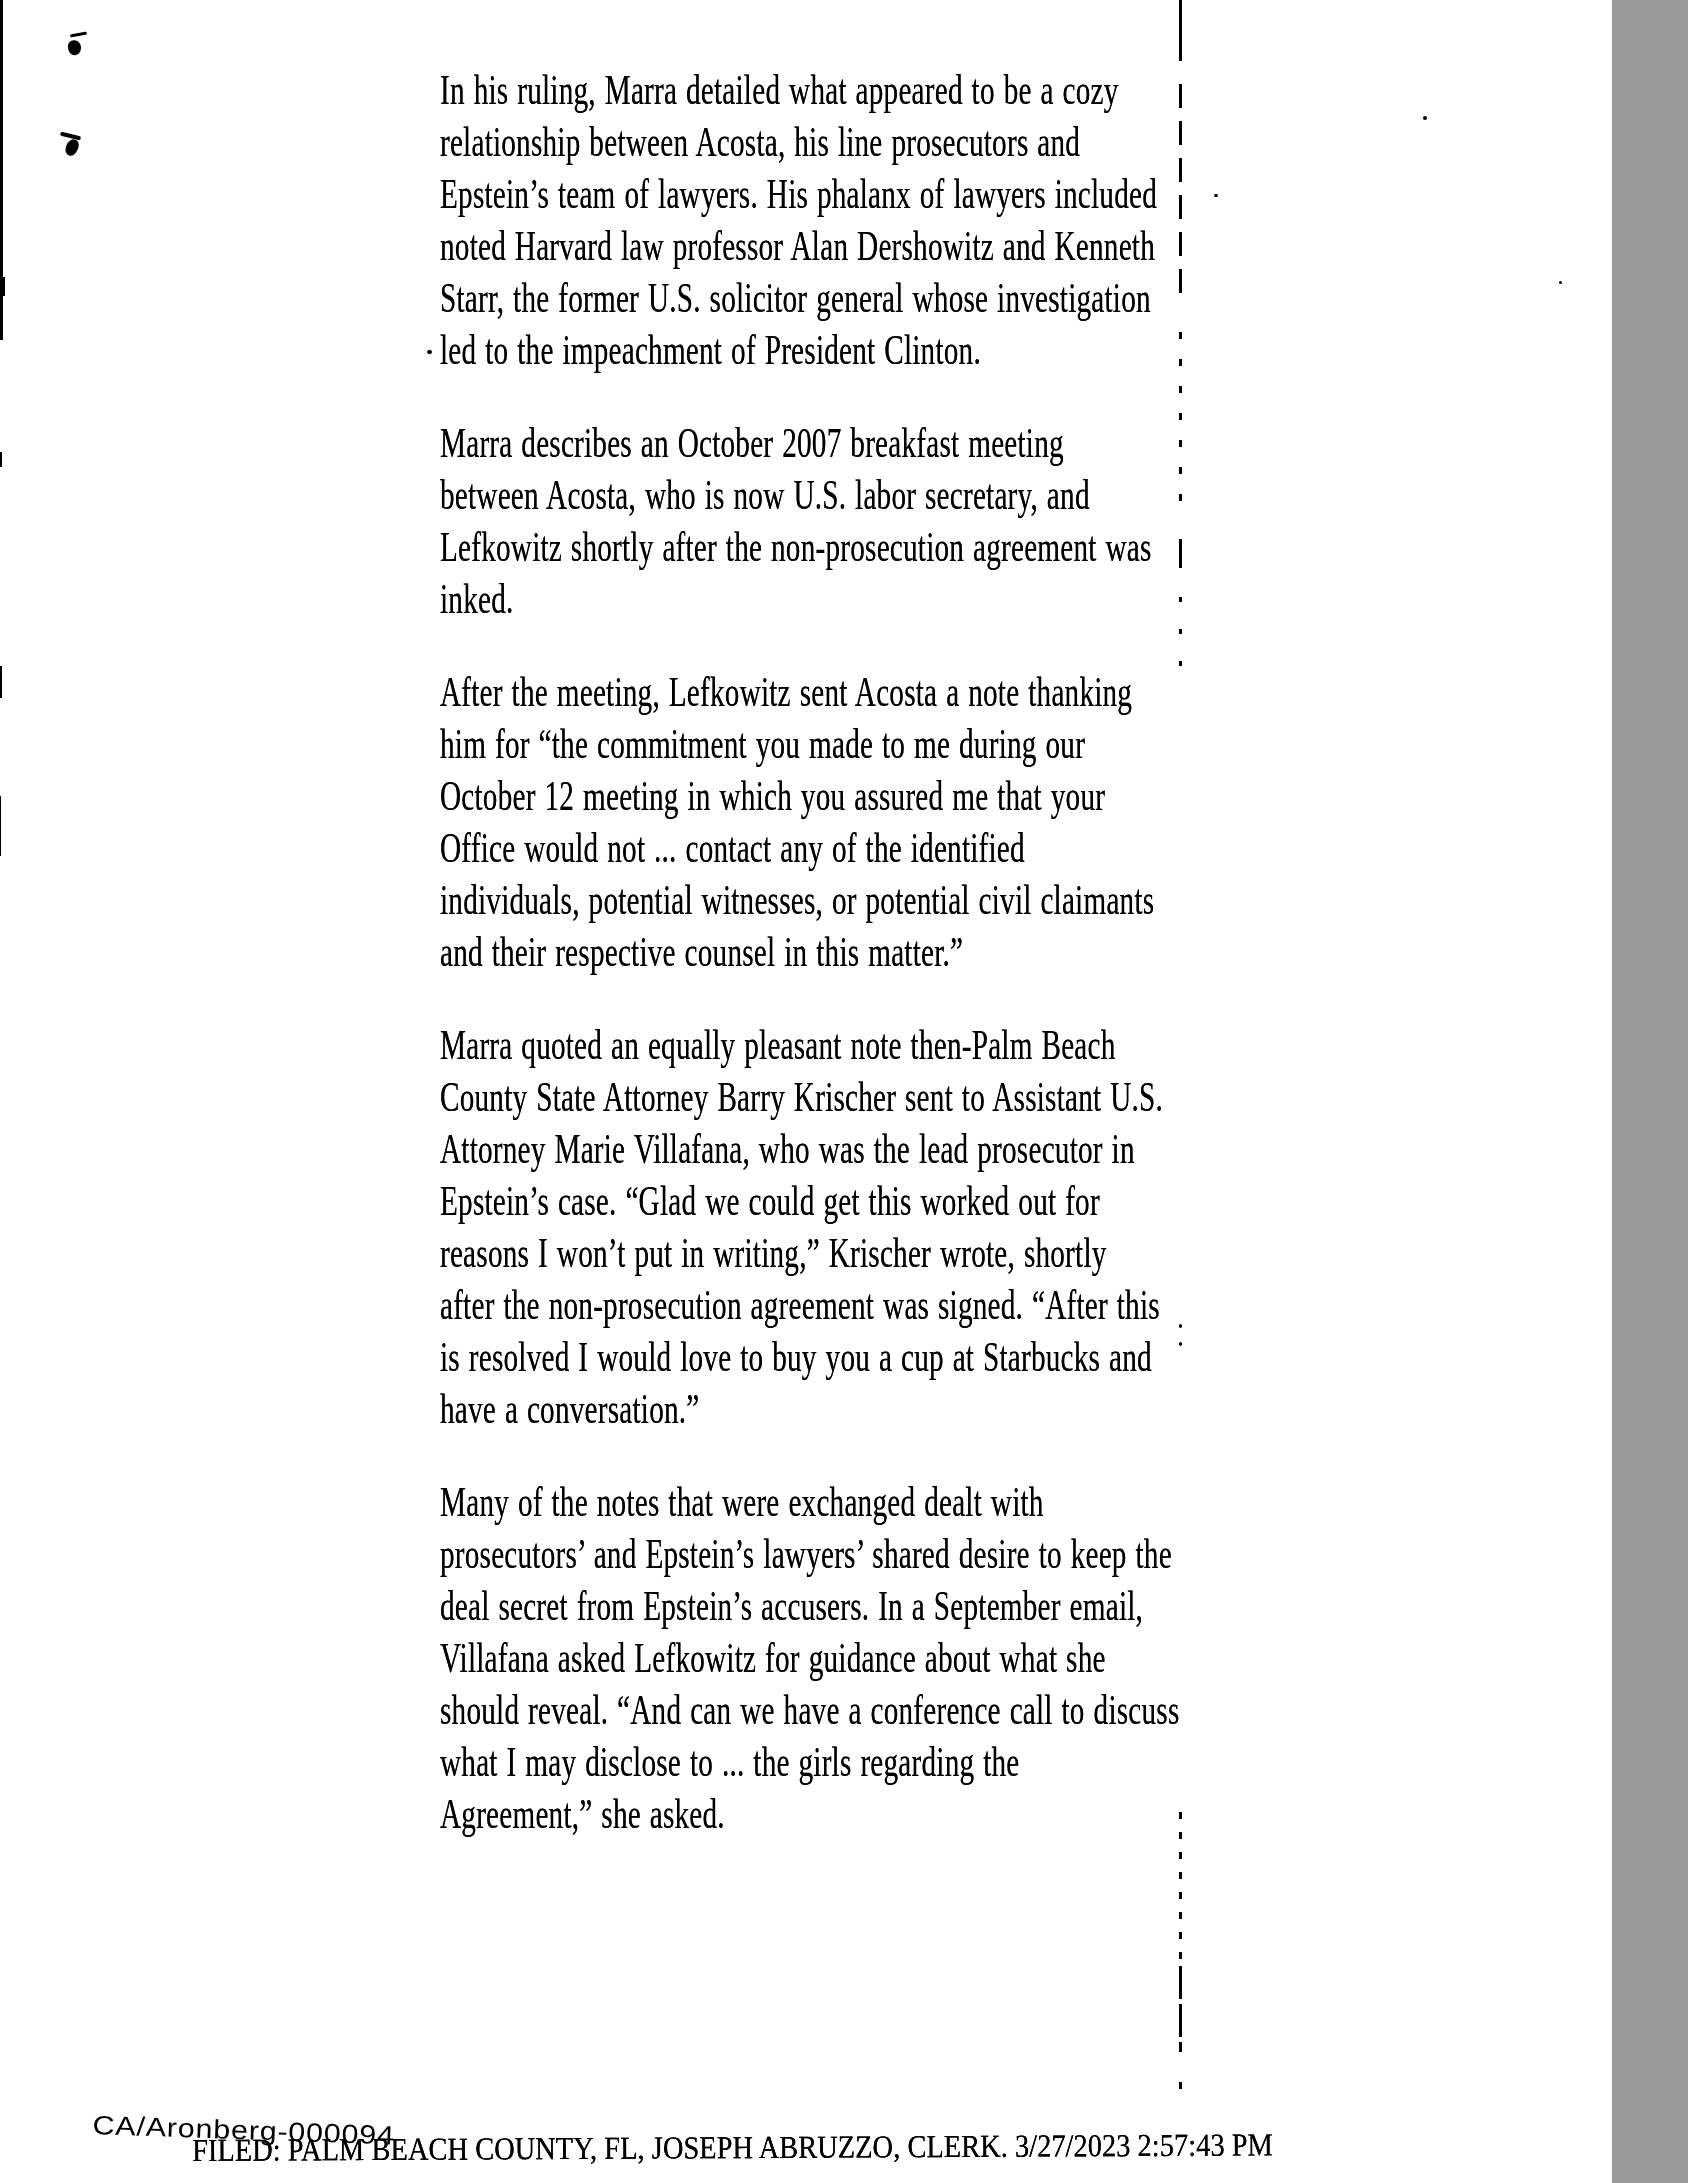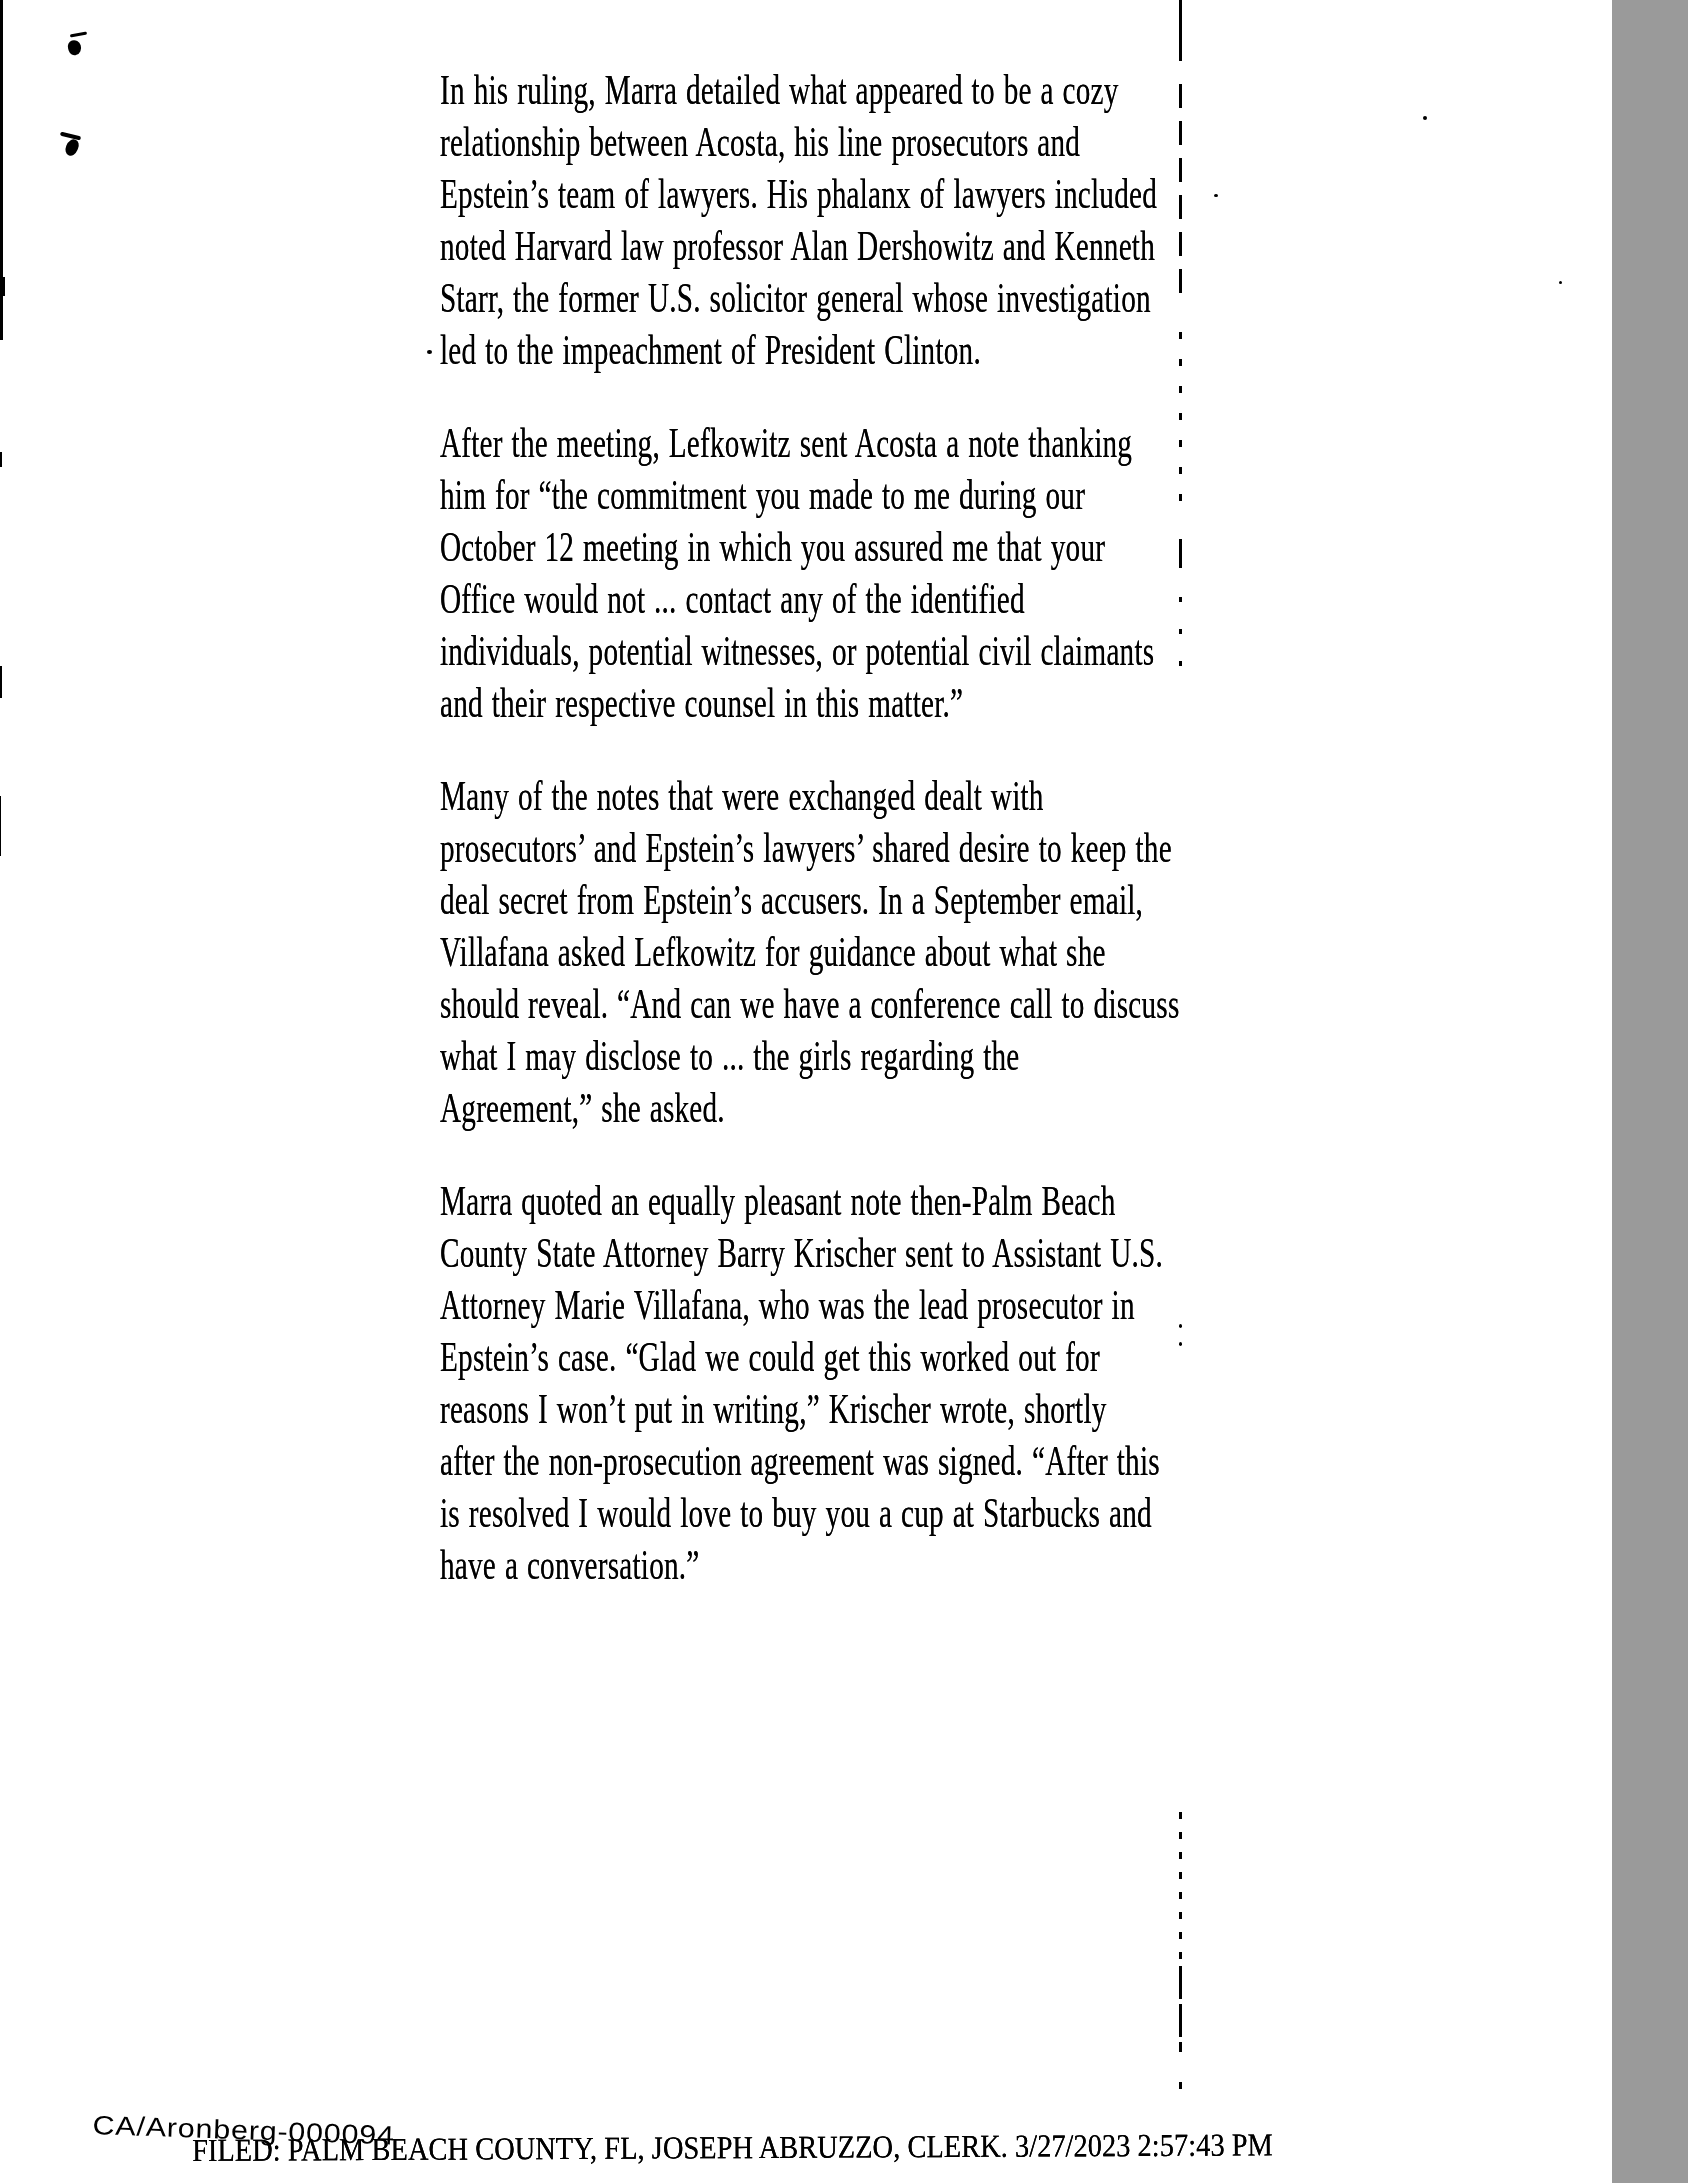--- a/index.html
+++ b/index.html
@@ -86,50 +86,56 @@
 
     <div class="para">
       <div class="tl">In his ruling, Marra detailed what appeared to be a cozy</div>
       <div class="tl">relationship between Acosta, his line prosecutors and</div>
       <div class="tl">Epstein’s team of lawyers. His phalanx of lawyers included</div>
       <div class="tl">noted Harvard law professor Alan Dershowitz and Kenneth</div>
       <div class="tl">Starr, the former U.S. solicitor general whose investigation</div>
       <div class="tl">led to the impeachment of President Clinton.</div>
     </div>
 
+    <div class="para">
+      <div class="tl">Marra describes an October 2007 breakfast meeting</div>
+      <div class="tl">between Acosta, who is now U.S. labor secretary, and</div>
+      <div class="tl">Lefkowitz shortly after the non-prosecution agreement was</div>
+      <div class="tl">inked.</div>
+    </div>
 
     <div class="para">
       <div class="tl">After the meeting, Lefkowitz sent Acosta a note thanking</div>
       <div class="tl">him for “the commitment you made to me during our</div>
       <div class="tl">October 12 meeting in which you assured me that your</div>
       <div class="tl">Office would not ... contact any of the identified</div>
       <div class="tl">individuals, potential witnesses, or potential civil claimants</div>
       <div class="tl">and their respective counsel in this matter.”</div>
-    </div>
-
-    <div class="para">
-      <div class="tl">Many of the notes that were exchanged dealt with</div>
-      <div class="tl">prosecutors’ and Epstein’s lawyers’ shared desire to keep the</div>
-      <div class="tl">deal secret from Epstein’s accusers. In a September email,</div>
-      <div class="tl">Villafana asked Lefkowitz for guidance about what she</div>
-      <div class="tl">should reveal. “And can we have a conference call to discuss</div>
-      <div class="tl">what I may disclose to ... the girls regarding the</div>
-      <div class="tl">Agreement,” she asked.</div>
     </div>
 
     <div class="para">
       <div class="tl">Marra quoted an equally pleasant note then-Palm Beach</div>
       <div class="tl">County State Attorney Barry Krischer sent to Assistant U.S.</div>
       <div class="tl">Attorney Marie Villafana, who was the lead prosecutor in</div>
       <div class="tl">Epstein’s case. “Glad we could get this worked out for</div>
       <div class="tl">reasons I won’t put in writing,” Krischer wrote, shortly</div>
       <div class="tl">after the non-prosecution agreement was signed. “After this</div>
       <div class="tl">is resolved I would love to buy you a cup at Starbucks and</div>
       <div class="tl">have a conversation.”</div>
     </div>
 
+    <div class="para">
+      <div class="tl">Many of the notes that were exchanged dealt with</div>
+      <div class="tl">prosecutors’ and Epstein’s lawyers’ shared desire to keep the</div>
+      <div class="tl">deal secret from Epstein’s accusers. In a September email,</div>
+      <div class="tl">Villafana asked Lefkowitz for guidance about what she</div>
+      <div class="tl">should reveal. “And can we have a conference call to discuss</div>
+      <div class="tl">what I may disclose to ... the girls regarding the</div>
+      <div class="tl">Agreement,” she asked.</div>
+    </div>
+
   </div>
 
   <div class="bates">CA/Aronberg-000094</div>
   <div class="filing">FILED: PALM BEACH COUNTY, FL, JOSEPH ABRUZZO, CLERK. 3/27/2023 2:57:43 PM</div>
 
 </div>
 
 
 </body></html>

